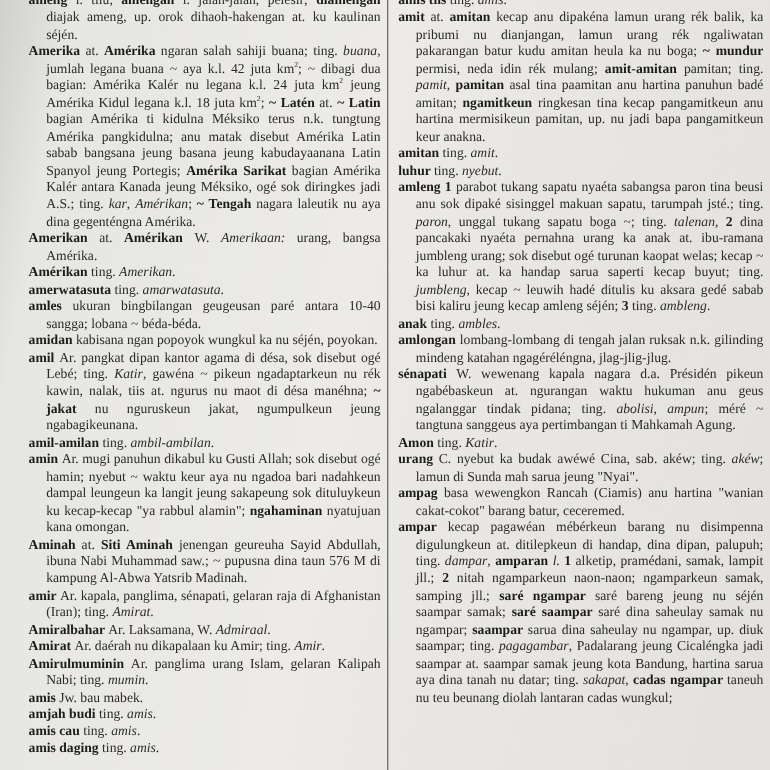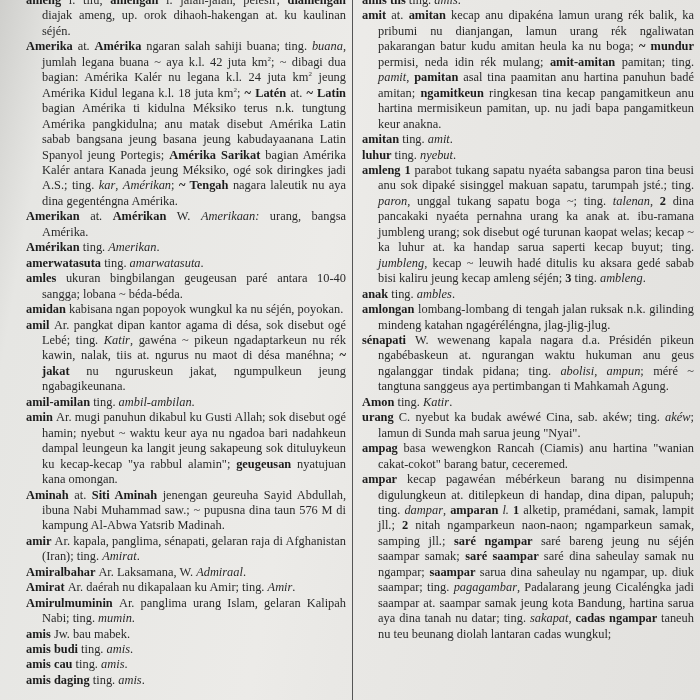--- a/index.html
+++ b/index.html
@@ -34,28 +34,28 @@
   <div class="col left" id="left-col">
       <p class="entry"><span class="b">ameng </span><span class="">l. tilu, </span><span class="b">amengan </span><span class="">l. jalan-jalan, pelesir; </span><span class="b">diamengan </span><span class="">diajak ameng, up. orok dihaoh-hakengan at. ku kaulinan séjén.</span></p>
       <p class="entry"><span class="b">Amerika </span><span class="">at. </span><span class="b">Amérika </span><span class="">ngaran salah sahiji buana; ting. </span><span class="it">buana</span><span class="">, jumlah legana buana ~ aya k.l. 42 juta km<sup>2</sup>; ~ dibagi dua bagian: Amérika Kalér nu legana k.l. 24 juta km<sup>2</sup> jeung Amérika Kidul legana k.l. 18 juta km<sup>2</sup>; </span><span class="b">~ Latén </span><span class="">at. </span><span class="b">~ Latin </span><span class="">bagian Amérika ti kidulna Méksiko terus n.k. tungtung Amérika pangkidulna; anu matak disebut Amérika Latin sabab bangsana jeung basana jeung kabudayaanana Latin Spanyol jeung Portegis; </span><span class="b">Amérika Sarikat </span><span class="">bagian Amérika Kalér antara Kanada jeung Méksiko, ogé sok diringkes jadi A.S.; ting. </span><span class="it">kar</span><span class="">, </span><span class="it">Amérikan</span><span class="">; </span><span class="b">~ Tengah </span><span class="">nagara laleutik nu aya dina gegenténgna Amérika.</span></p>
       <p class="entry"><span class="b">Amerikan </span><span class="">at. </span><span class="b">Amérikan </span><span class="">W. </span><span class="it">Amerikaan:</span><span class=""> urang, bangsa Amérika.</span></p>
       <p class="entry"><span class="b">Amérikan </span><span class="">ting. </span><span class="it">Amerikan</span><span class="">.</span></p>
       <p class="entry"><span class="b">amerwatasuta </span><span class="">ting. </span><span class="it">amarwatasuta</span><span class="">.</span></p>
       <p class="entry"><span class="b">amles </span><span class="">ukuran bingbilangan geugeusan paré antara 10-40 sangga; lobana ~ béda-béda.</span></p>
       <p class="entry"><span class="b">amidan </span><span class="">kabisana ngan popoyok wungkul ka nu séjén, poyokan.</span></p>
       <p class="entry"><span class="b">amil </span><span class="">Ar. pangkat dipan kantor agama di désa, sok disebut ogé Lebé; ting. </span><span class="it">Katir</span><span class="">, gawéna ~ pikeun ngadaptarkeun nu rék kawin, nalak, tiis at. ngurus nu maot di désa manéhna; </span><span class="b">~ jakat </span><span class="">nu nguruskeun jakat, ngumpulkeun jeung ngabagikeunana.</span></p>
       <p class="entry"><span class="b">amil-amilan </span><span class="">ting. </span><span class="it">ambil-ambilan</span><span class="">.</span></p>
-      <p class="entry"><span class="b">amin </span><span class="">Ar. mugi panuhun dikabul ku Gusti Allah; sok disebut ogé hamin; nyebut ~ waktu keur aya nu ngadoa bari nadahkeun dampal leungeun ka langit jeung sakapeung sok dituluykeun ku kecap-kecap "ya rabbul alamin"; </span><span class="b">geugeusan </span><span class="">nyatujuan kana omongan.</span></p>
+      <p class="entry"><span class="b">amin </span><span class="">Ar. mugi panuhun dikabul ku Gusti Allah; sok disebut ogé hamin; nyebut ~ waktu keur aya nu ngadoa bari nadahkeun dampal leungeun ka langit jeung sakapeung sok dituluykeun ku kecap-kecap "ya rabbul alamin"; </span><span class="b">ngahaminan </span><span class="">nyatujuan kana omongan.</span></p>
       <p class="entry"><span class="b">Aminah </span><span class="">at. </span><span class="b">Siti Aminah </span><span class="">jenengan geureuha Sayid Abdullah, ibuna Nabi Muhammad saw.; ~ pupusna dina taun 576 M di kampung Al-Abwa Yatsrib Madinah.</span></p>
       <p class="entry"><span class="b">amir </span><span class="">Ar. kapala, panglima, sénapati, gelaran raja di Afghanistan (Iran); ting. </span><span class="it">Amirat</span><span class="">.</span></p>
       <p class="entry"><span class="b">Amiralbahar </span><span class="">Ar. Laksamana, W. </span><span class="it">Admiraal</span><span class="">.</span></p>
       <p class="entry"><span class="b">Amirat </span><span class="">Ar. daérah nu dikapalaan ku Amir; ting. </span><span class="it">Amir</span><span class="">.</span></p>
       <p class="entry"><span class="b">Amirulmuminin </span><span class="">Ar. panglima urang Islam, gelaran Kalipah Nabi; ting. </span><span class="it">mumin</span><span class="">.</span></p>
       <p class="entry"><span class="b">amis </span><span class="">Jw. bau mabek.</span></p>
-      <p class="entry"><span class="b">amis budi </span><span class="">ting. </span><span class="it">amis</span><span class="">.</span></p>
+      <p class="entry"><span class="b">amjah budi </span><span class="">ting. </span><span class="it">amis</span><span class="">.</span></p>
       <p class="entry"><span class="b">amis cau </span><span class="">ting. </span><span class="it">amis</span><span class="">.</span></p>
       <p class="entry"><span class="b">amis daging </span><span class="">ting. </span><span class="it">amis</span><span class="">.</span></p>
     </div>
   <div class="divider"></div>
   <div class="col right" id="right-col">
       <p class="entry"><span class="b">amis tiis </span><span class="">ting. </span><span class="it">amis</span><span class="">.</span></p>
       <p class="entry"><span class="b">amit </span><span class="">at. </span><span class="b">amitan </span><span class="">kecap anu dipakéna lamun urang rék balik, ka pribumi nu dianjangan, lamun urang rék ngaliwatan pakarangan batur kudu amitan heula ka nu boga; </span><span class="b">~ mundur </span><span class="">permisi, neda idin rék mulang; </span><span class="b">amit-amitan </span><span class="">pamitan; ting. </span><span class="it">pamit</span><span class="">, </span><span class="b">pamitan </span><span class="">asal tina paamitan anu hartina panuhun badé amitan; </span><span class="b">ngamitkeun </span><span class="">ringkesan tina kecap pangamitkeun anu hartina mermisikeun pamitan, up. nu jadi bapa pangamitkeun keur anakna.</span></p>
       <p class="entry"><span class="b">amitan </span><span class="">ting. </span><span class="it">amit</span><span class="">.</span></p>
       <p class="entry"><span class="b">luhur </span><span class="">ting. </span><span class="it">nyebut</span><span class="">.</span></p>
       <p class="entry"><span class="b">amleng 1 </span><span class="">parabot tukang sapatu nyaéta sabangsa paron tina beusi anu sok dipaké sisinggel makuan sapatu, tarumpah jsté.; ting. </span><span class="it">paron</span><span class="">, unggal tukang sapatu boga ~; ting. </span><span class="it">talenan</span><span class="">, </span><span class="b">2 </span><span class="">dina pancakaki nyaéta pernahna urang ka anak at. ibu-ramana jumbleng urang; sok disebut ogé turunan kaopat welas; kecap ~ ka luhur at. ka handap sarua saperti kecap buyut; ting. </span><span class="it">jumbleng</span><span class="">, kecap ~ leuwih hadé ditulis ku aksara gedé sabab bisi kaliru jeung kecap amleng séjén; </span><span class="b">3 </span><span class="">ting. </span><span class="it">ambleng</span><span class="">.</span></p>

